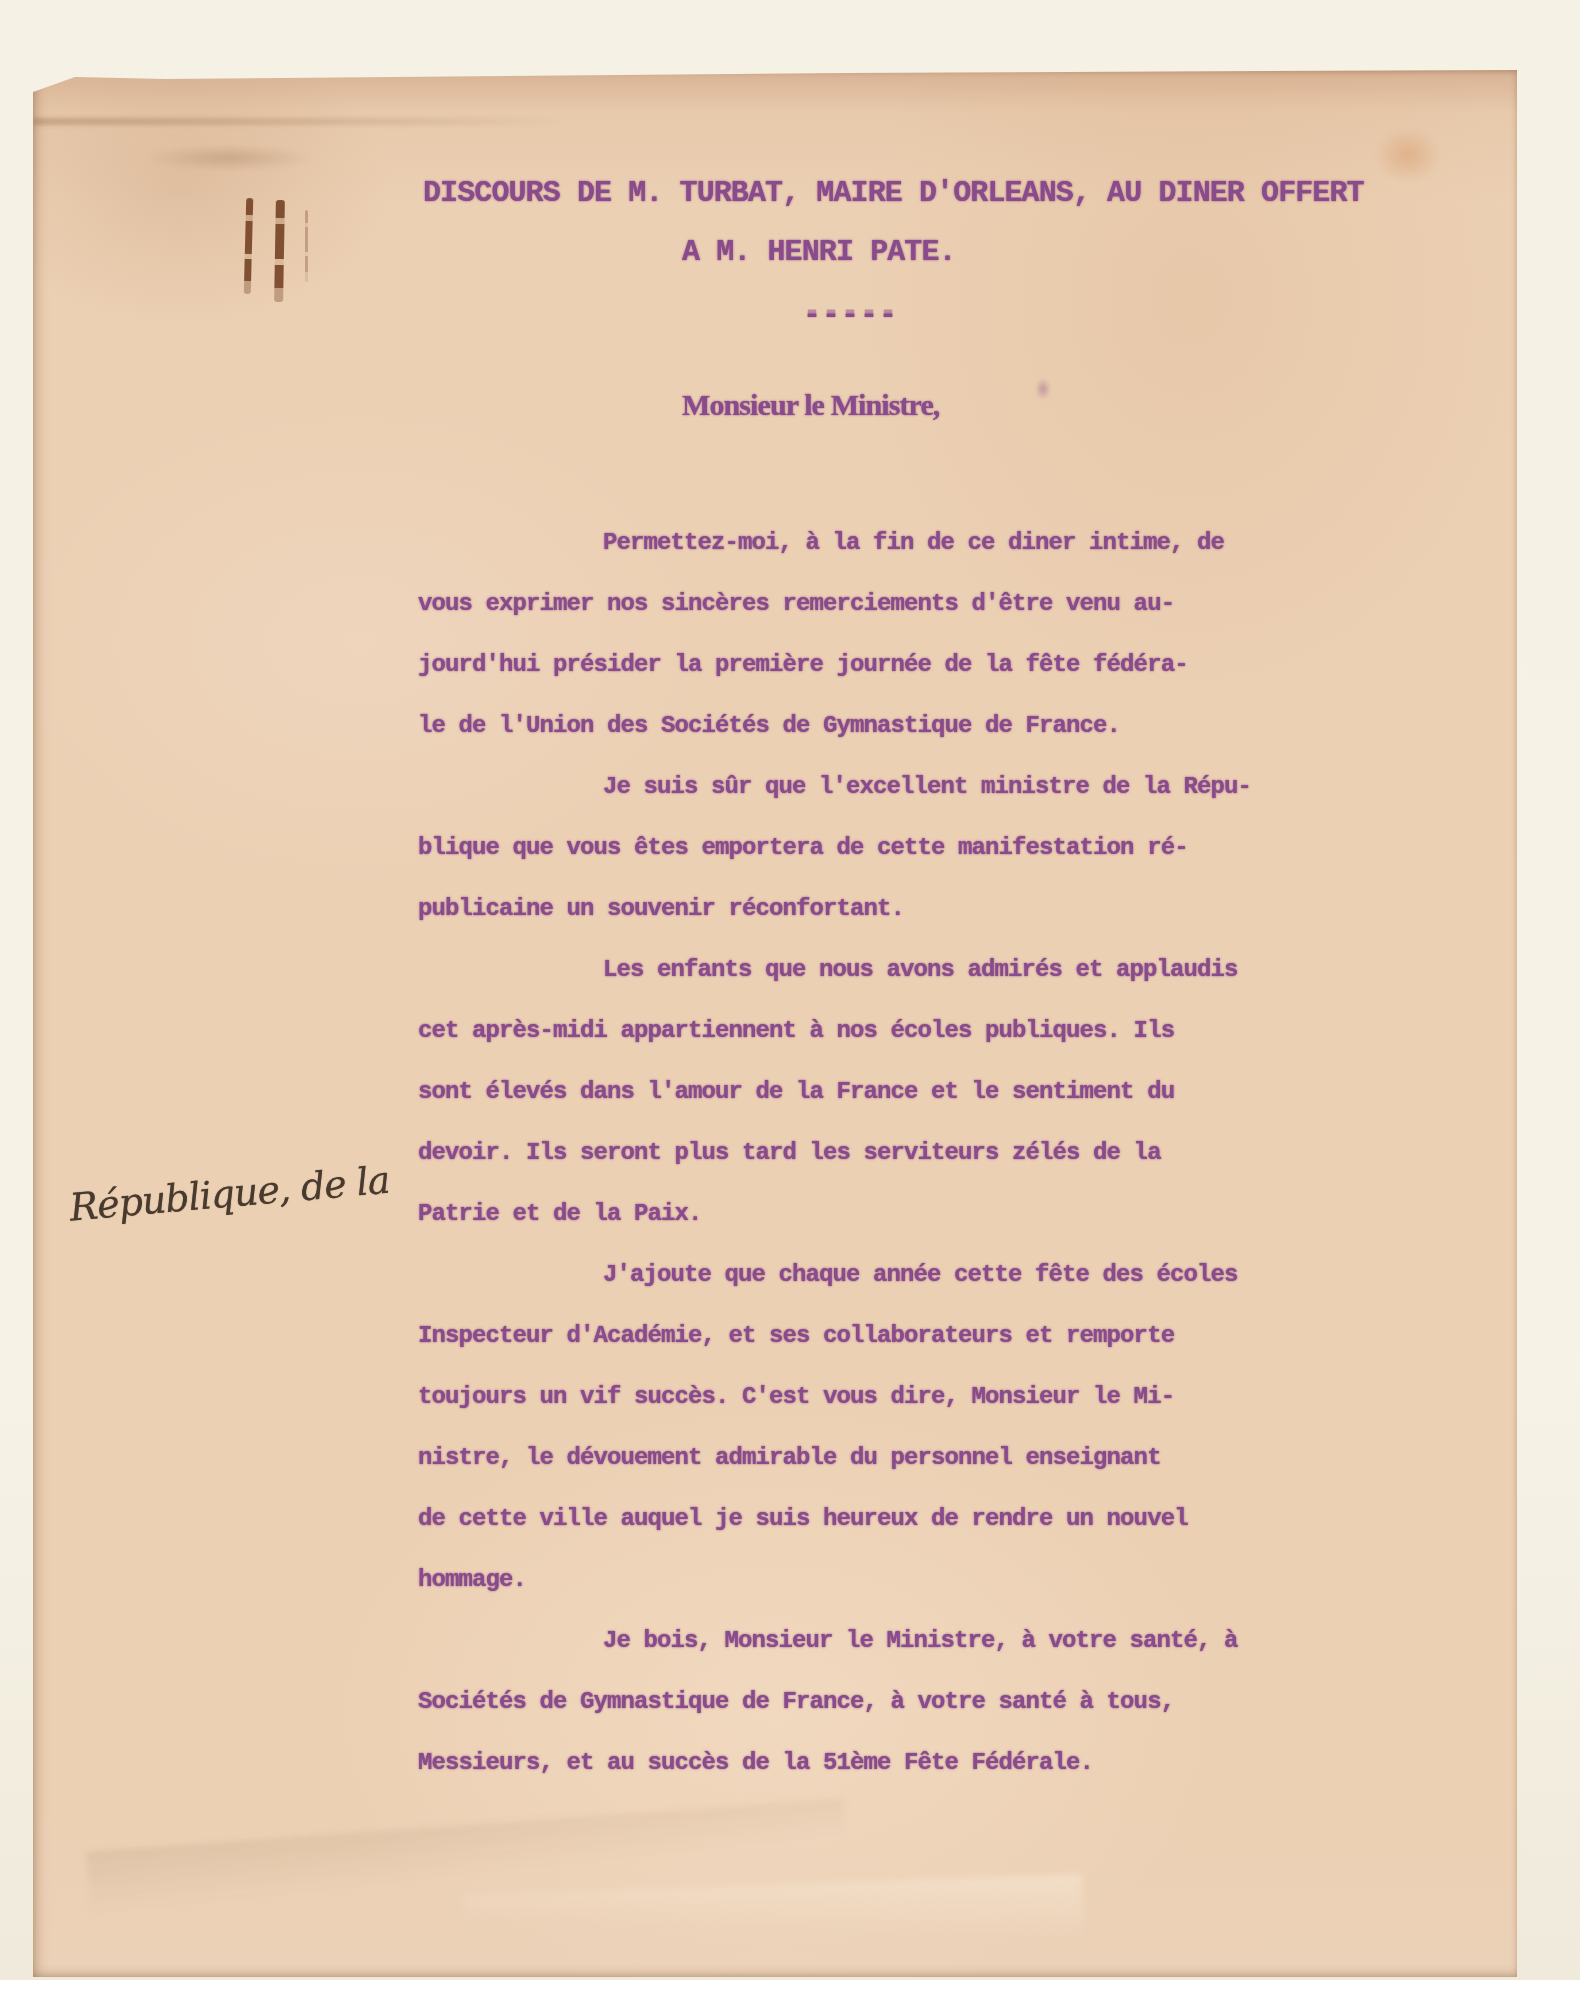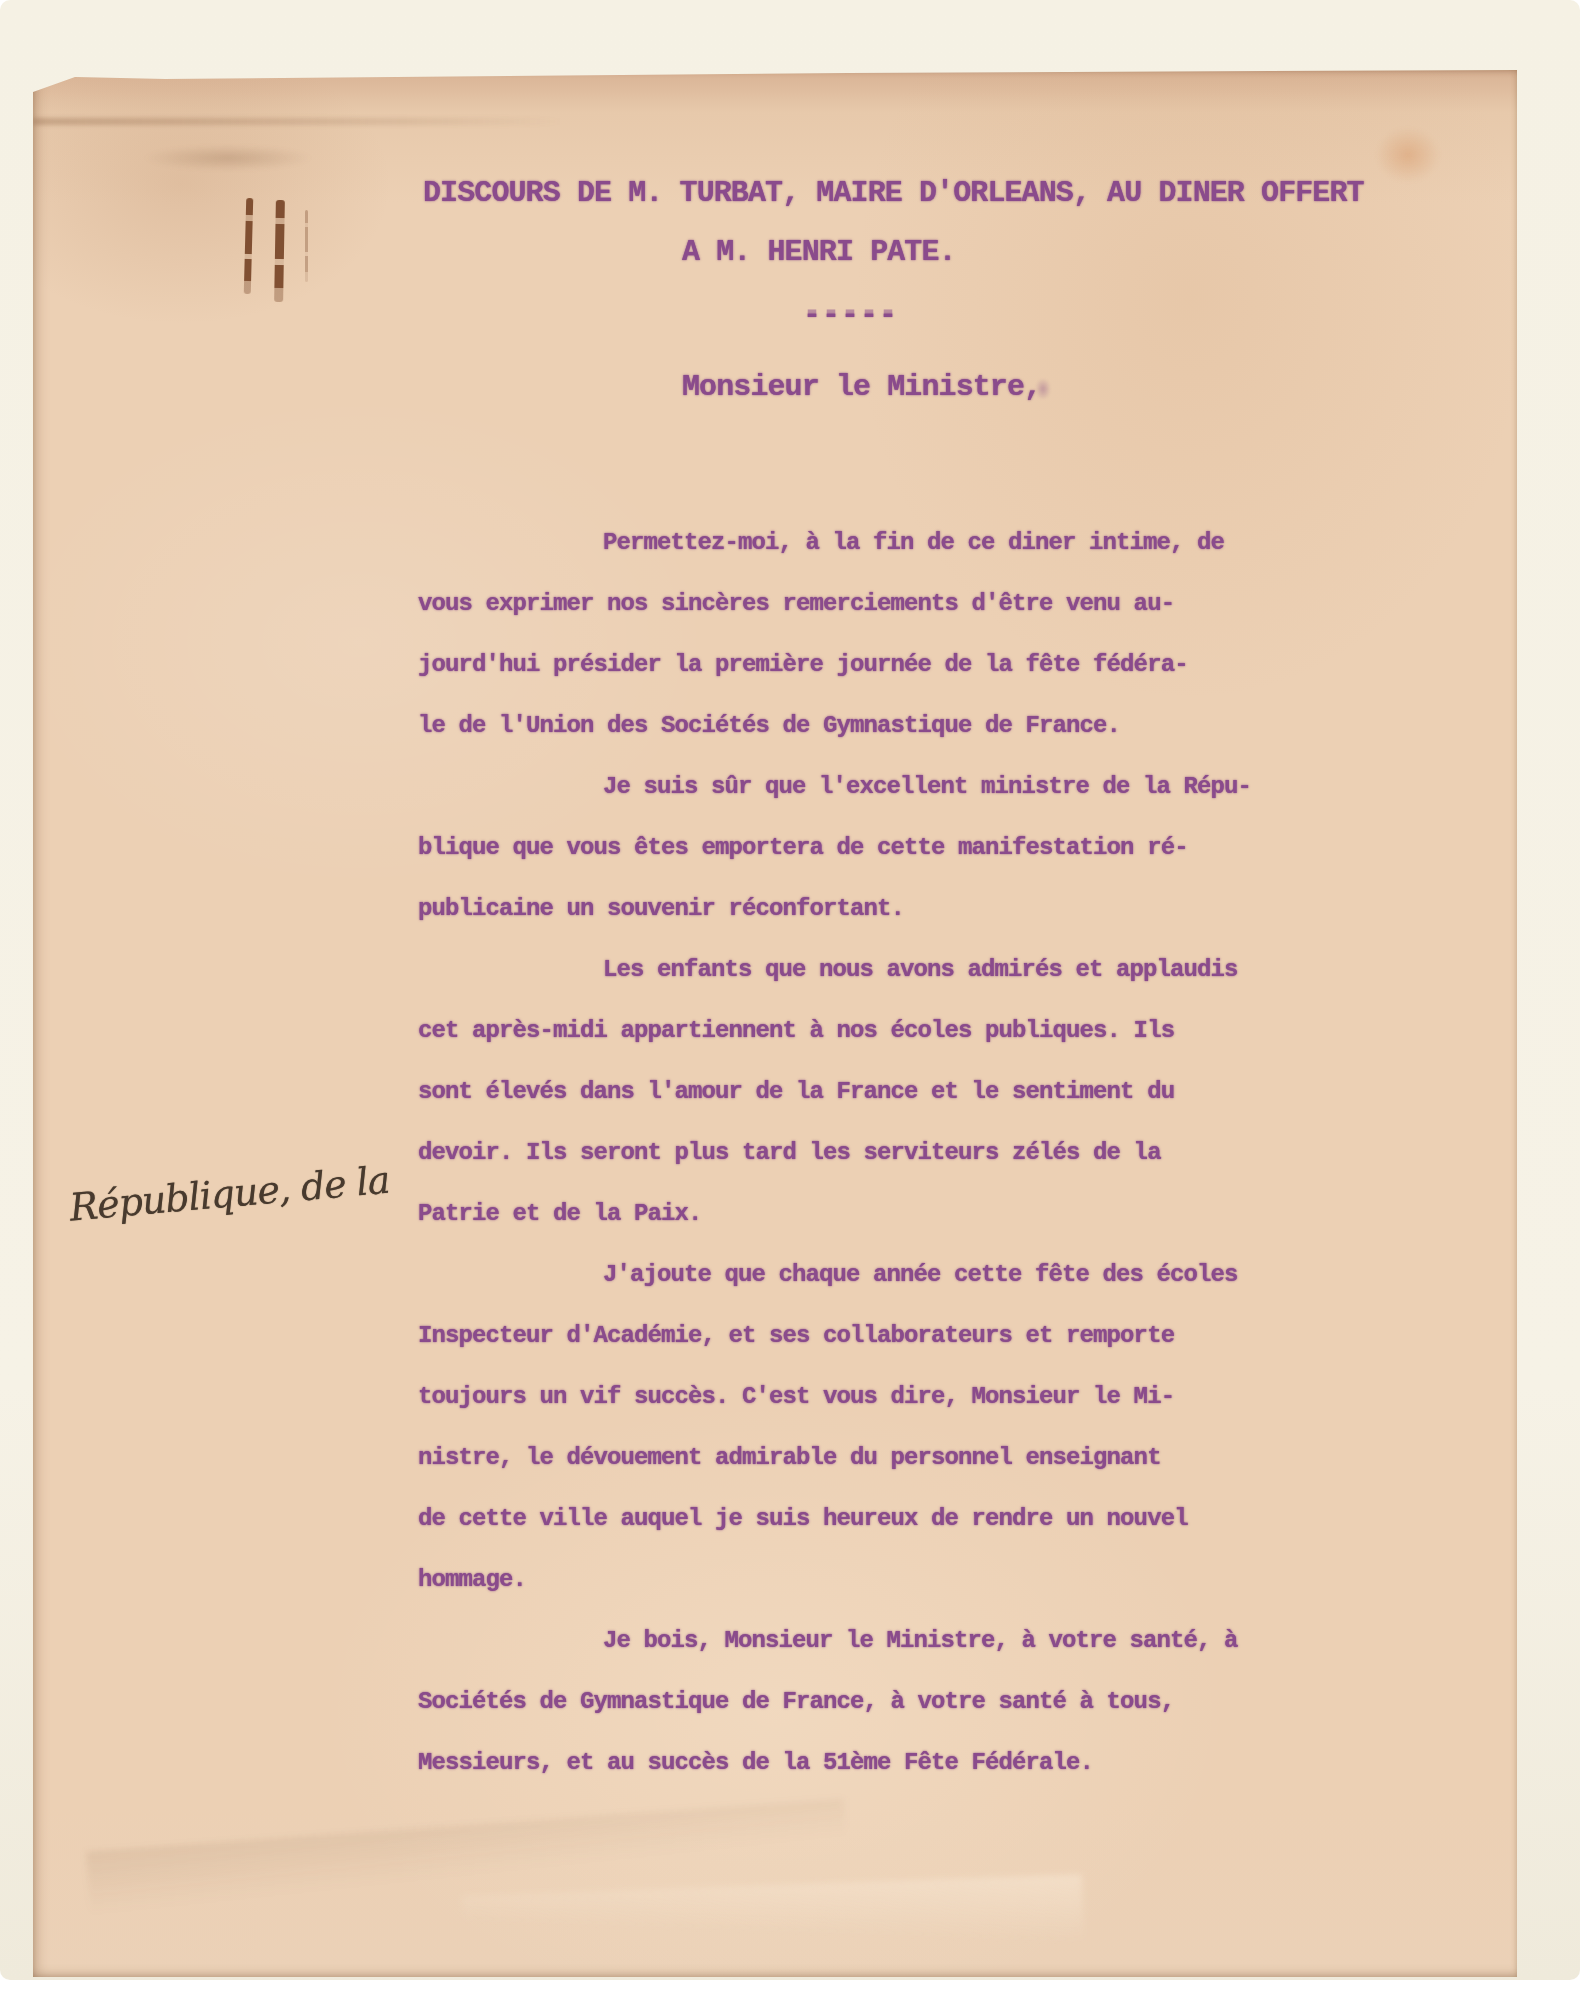--- a/index.html
+++ b/index.html
@@ -1,39 +1,39 @@
 <!DOCTYPE html>
 <html style="--ink: #8a4b8c; --annotation_ink: #483a2e; --paper: #ecd0b4; --background: #f5f1e4; --mark: #6f3b1d;"><head>
 <meta charset="utf-8">
 <style>
   html,body{margin:0;padding:0;width:1580px;height:2000px;overflow:hidden;
     font-family:"Liberation Mono","DejaVu Sans Mono",monospace;}
   .scan{position:relative;width:1580px;height:1980px;
-    background:linear-gradient(180deg,var(--background,#f5f1e4) 0%,#f6f2e6 70%,#efeadb 100%);border-radius:10px;}
+    background:linear-gradient(180deg,var(--background,#f5f1e4) 0%,#f6f2e6 70%,#efeadb 100%);}
   .paper{position:absolute;left:33px;top:70px;width:1484px;height:1907px;
     background:
       radial-gradient(ellipse 600px 420px at 22% 30%,rgba(255,255,255,.10),transparent 60%),
       radial-gradient(ellipse 520px 620px at 78% 12%,rgba(205,155,110,.16),transparent 65%),
       radial-gradient(ellipse 760px 520px at 50% 86%,rgba(255,242,222,.25),transparent 60%),
       radial-gradient(ellipse 300px 200px at 10% 6%,rgba(170,115,75,.18),transparent 70%),
       linear-gradient(180deg,#d8b294 0%,#e7c9ab 2.2%,var(--paper,#ecd0b4) 7%,var(--paper,#ecd0b4) 91%,#ebd1b7 100%);
     box-shadow:inset 9px 0 14px -7px rgba(120,80,50,.40),
                inset -4px 0 10px -6px rgba(120,80,50,.22),
                inset 0 -7px 12px -7px rgba(110,75,45,.45),
                inset 0 3px 6px -3px rgba(100,60,30,.35);
     clip-path:polygon(0 22px,42px 7px,132px 9px,55% 3px,100% 0,100% 100%,0 100%);
     filter:drop-shadow(0 3px 5px rgba(95,75,50,.30));}
   .typed{position:absolute;color:var(--ink,#8a4b8c);font-weight:bold;
     font-size:30px;letter-spacing:-0.9px;white-space:pre;line-height:34px;
     text-shadow:0 0 1.4px rgba(125,60,125,.85),0 0 3px rgba(138,75,140,.35);}
   .title1{left:390px;top:106px;}
   .title2{left:649px;top:165px;}
   .sep{left:770px;top:228px;letter-spacing:1px;
     text-shadow:0 -4px 0 rgba(138,75,140,.5),0 0 1.4px rgba(125,60,125,.9);}
-  .salut{left:649px;top:300px;}
+  .salut{left:649px;top:318px;font-family:Liberation Serif, serif;}
   .typed-body{position:absolute;left:385px;top:442px;width:1010px;}
   .typed-line{color:var(--ink,#8a4b8c);font-weight:bold;font-size:24px;
     letter-spacing:-0.9px;white-space:pre;height:61px;line-height:61px;
     text-shadow:0 0 1.4px rgba(125,60,125,.85),0 0 3px rgba(138,75,140,.35);}
   .typed-line.indent{padding-left:185px;}
   .annotation{position:absolute;left:36px;top:1100px;width:360px;
     font-family:"DejaVu Serif","Liberation Serif",serif;font-style:italic;
     font-size:38px;letter-spacing:-1px;color:var(--annotation_ink,#483a2e);
     transform:rotate(-5deg);text-shadow:0 0 1px rgba(60,45,30,.7);white-space:pre;}
   .ink-mark{position:absolute;border-radius:3px;filter:blur(.4px);opacity:.85;

